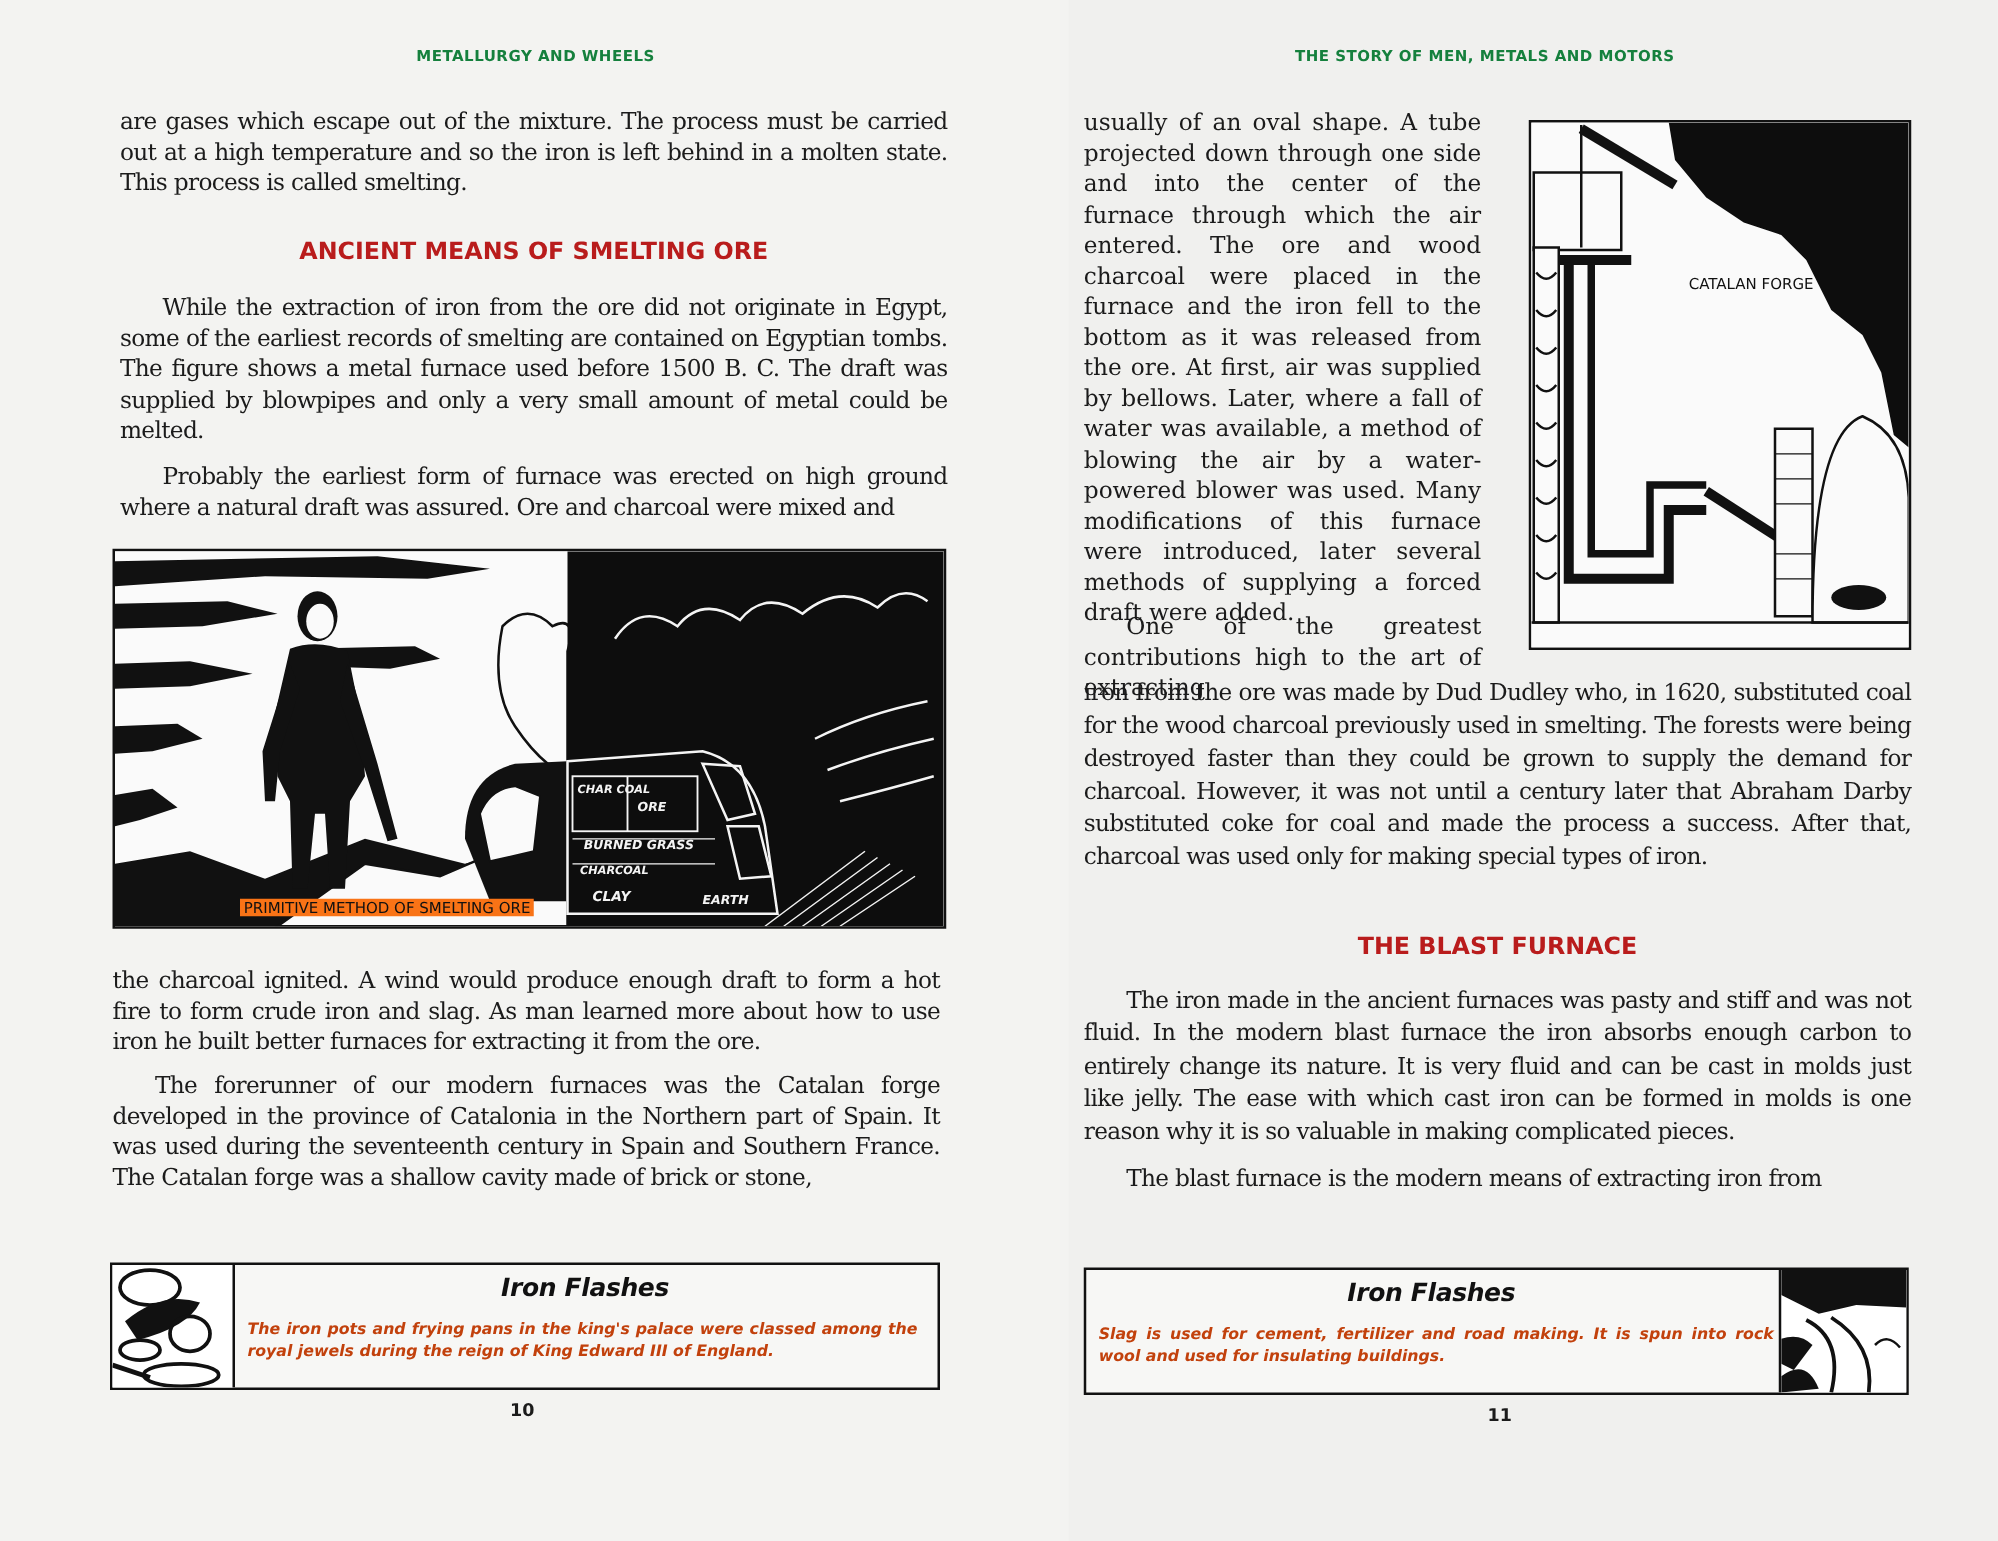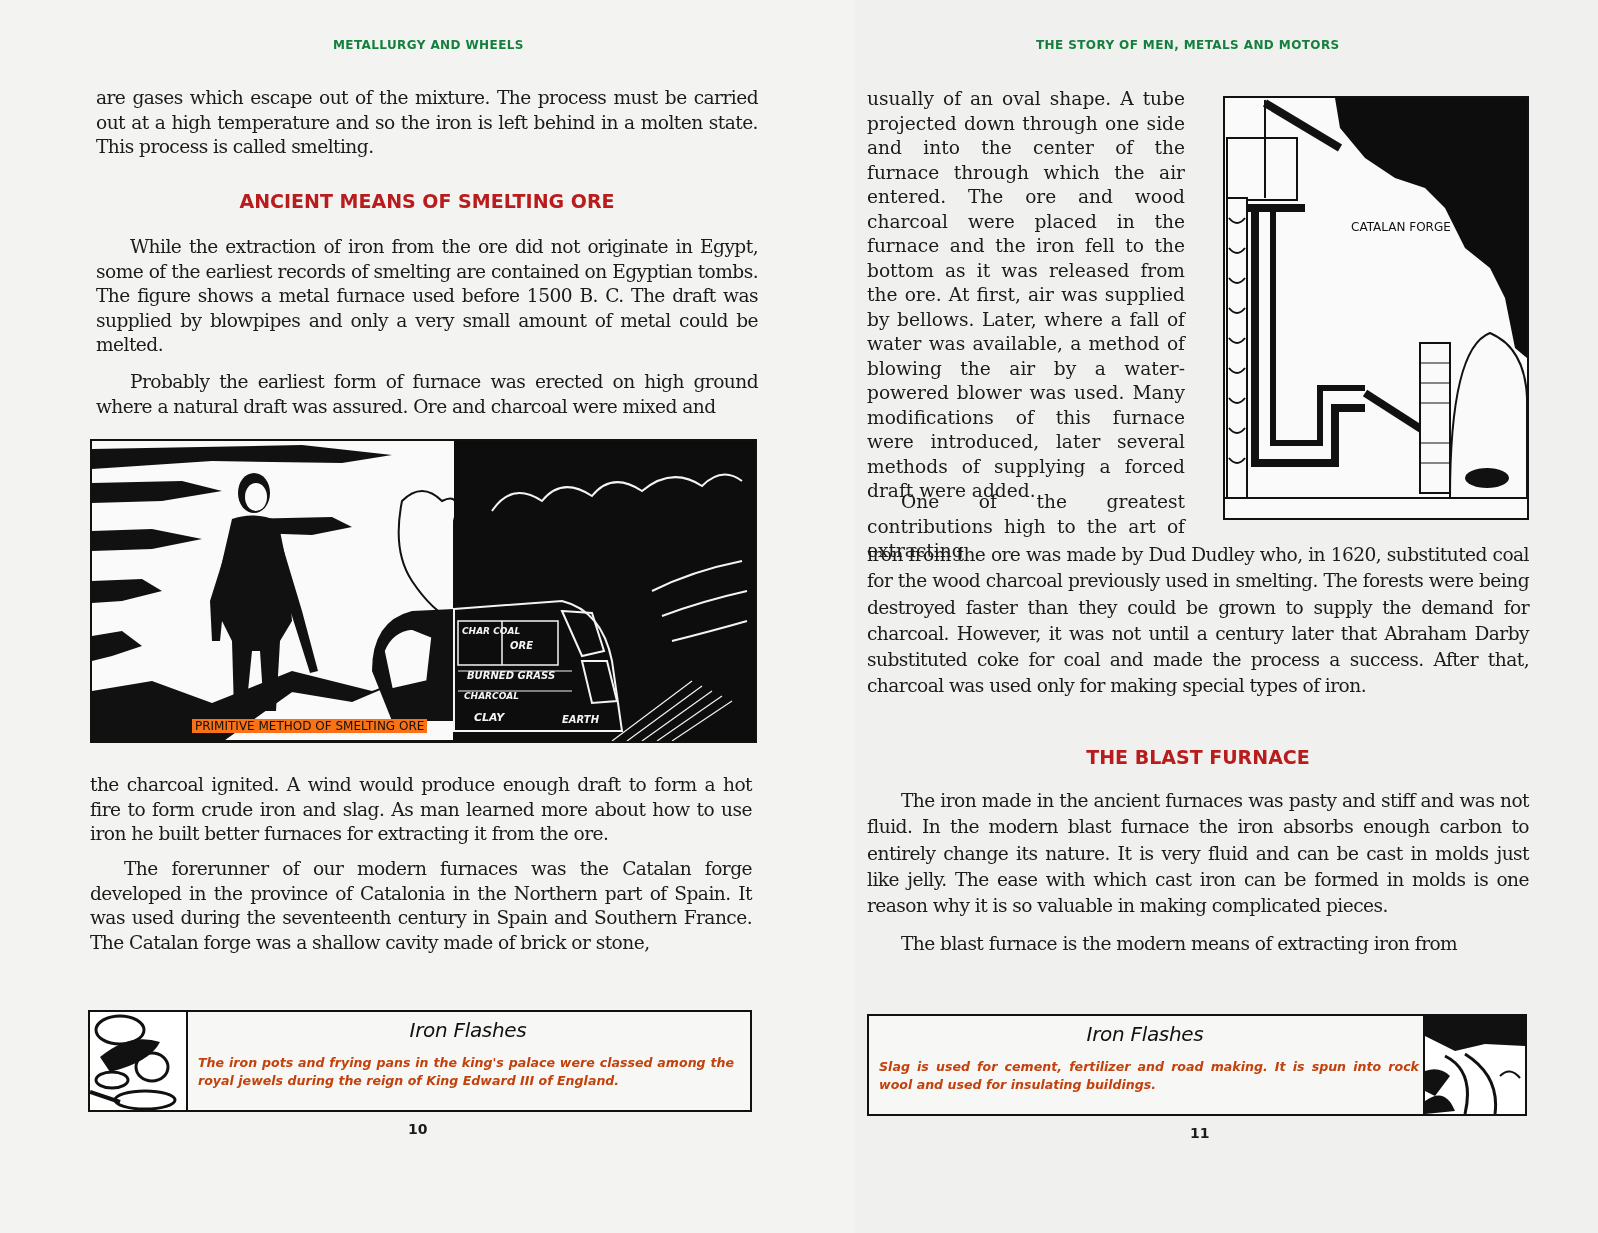--- a/index.html
+++ b/index.html
@@ -33,21 +33,21 @@
   }
   .figure { position: absolute; border: 2px solid #111; overflow: hidden; background: #fff; }
   .figure svg { display: block; }
   .caption {
     position: absolute; font-family: "DejaVu Sans", sans-serif;
     font-size: 12px; color: #111; background: #f97316; padding: 0 3px;
   }
   .flash-box { position: absolute; border: 2px solid #111; background: #f7f7f5; }
   .flash-title {
     position: absolute; font-family: "DejaVu Sans", sans-serif;
-    font-weight: normal; font-style: italic; font-size: 20px;
+    font-weight: bold; font-style: italic; font-size: 20px;
     text-align: center; color: #111; letter-spacing: -0.3px;
   }
   .flash-text {
     position: absolute; font-family: "DejaVu Sans", sans-serif;
     font-weight: bold; font-style: italic; font-size: 12.6px;
     line-height: 18px; color: #c2410c; text-align: justify; text-align-last: left;
   }
   .flash-art { position: absolute; top: 0; bottom: 0; background: #fff; }
   .page-number {
     position: absolute; top: 1121px;

